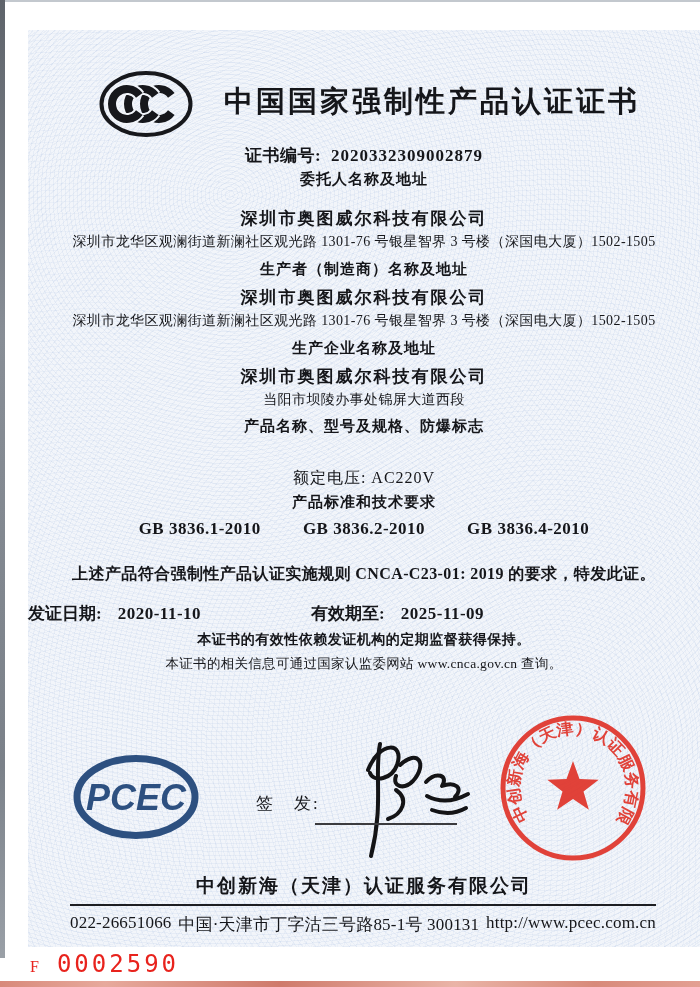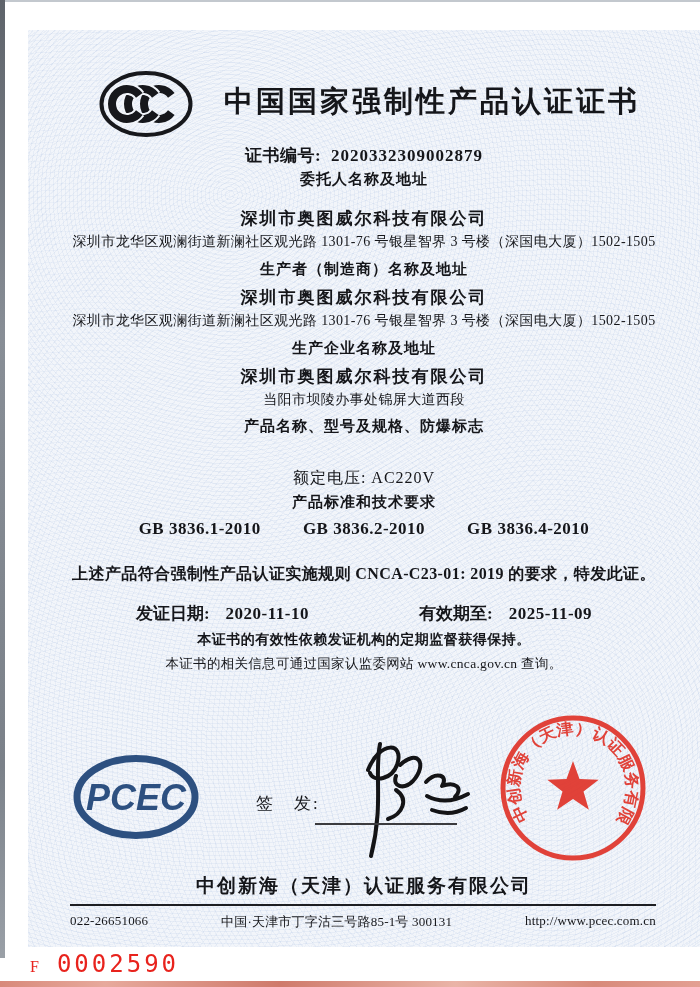--- a/index.html
+++ b/index.html
@@ -30,35 +30,35 @@
   .prod{font-size:16px;letter-spacing:1px;}
   .title{
     position:absolute;left:158px;right:22px;top:52px;text-align:center;
     font-size:29px;font-weight:bold;letter-spacing:3px;
   }
   .certno{font-size:17px;font-weight:bold;letter-spacing:.5px;}
   .certno .num{margin-left:10px;letter-spacing:1px;}
   .stds{position:absolute;left:0;right:0;display:flex;justify-content:center;gap:42px;
     font-size:17px;font-weight:bold;letter-spacing:.5px;}
   .statement{font-size:16px;font-weight:bold;letter-spacing:.4px;}
-  .dates{position:absolute;left:0;right:0;display:flex;justify-content:center;gap:110px;
+  .dates{position:absolute;left:0;right:0;display:flex;justify-content:flex-start;gap:110px;
     font-size:17px;font-weight:bold;}
   .dates .val{margin-left:16px;letter-spacing:.5px;}
   .note1{font-size:14px;font-weight:bold;letter-spacing:.5px;}
   .note2{font-size:13.5px;letter-spacing:.3px;}
   .ccc-logo{position:absolute;left:70px;top:40px;width:96px;height:68px;}
   .pcec-logo{position:absolute;left:42px;top:723px;width:132px;height:88px;}
   .sign-label{position:absolute;left:228px;top:762px;font-size:17px;letter-spacing:2px;}
   .sig-svg{position:absolute;left:280px;top:700px;width:180px;height:150px;}
   .sig-line{position:absolute;left:287px;top:793px;width:142px;border-top:2px solid #3b3b3e;}
   .stamp{position:absolute;left:470px;top:683px;width:150px;height:150px;opacity:.93;}
   .issuer{font-size:19px;font-weight:bold;letter-spacing:2px;}
   .divider{position:absolute;left:42px;top:874px;width:586px;border-top:2px solid #1d1e22;}
   .footer{position:absolute;left:0;right:0;top:883px;display:flex;justify-content:space-between;
-    padding:0 44px 0 42px;font-size:13px;letter-spacing:.2px;}
+    padding:0 44px 0 42px;font-size:17px;letter-spacing:.2px;}
   .serial{position:absolute;left:30px;top:950px;display:flex;align-items:baseline;color:#e8231d;}
   .serial .pfx{font-size:16px;font-family:"Liberation Serif",serif;}
   .serial .num{margin-left:18px;font-size:24px;font-family:"DejaVu Sans Mono",monospace;letter-spacing:3px;}
 </style>
 </head>
 <body>
 
 <div class="edge-top"></div>
 <div class="edge-left"></div>
 

